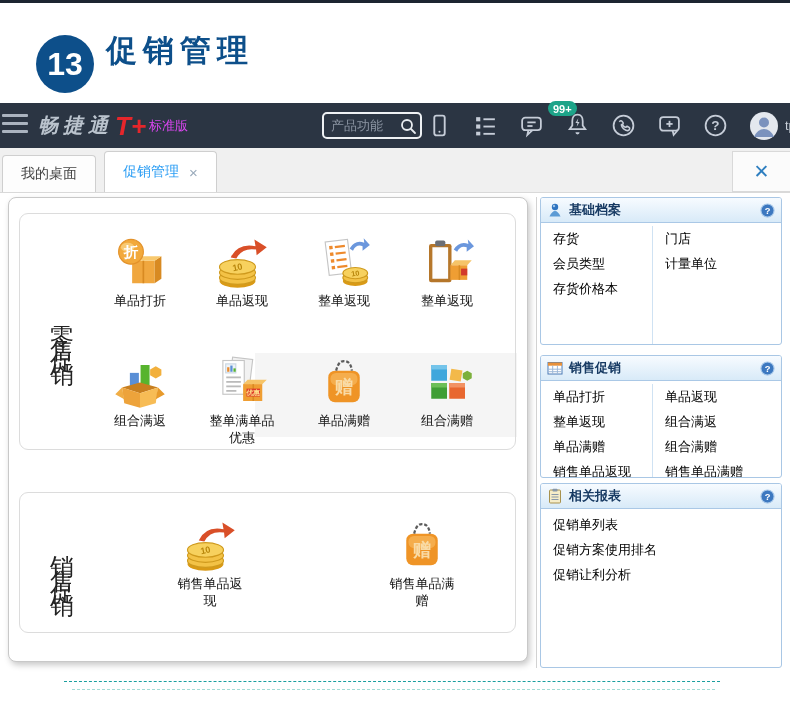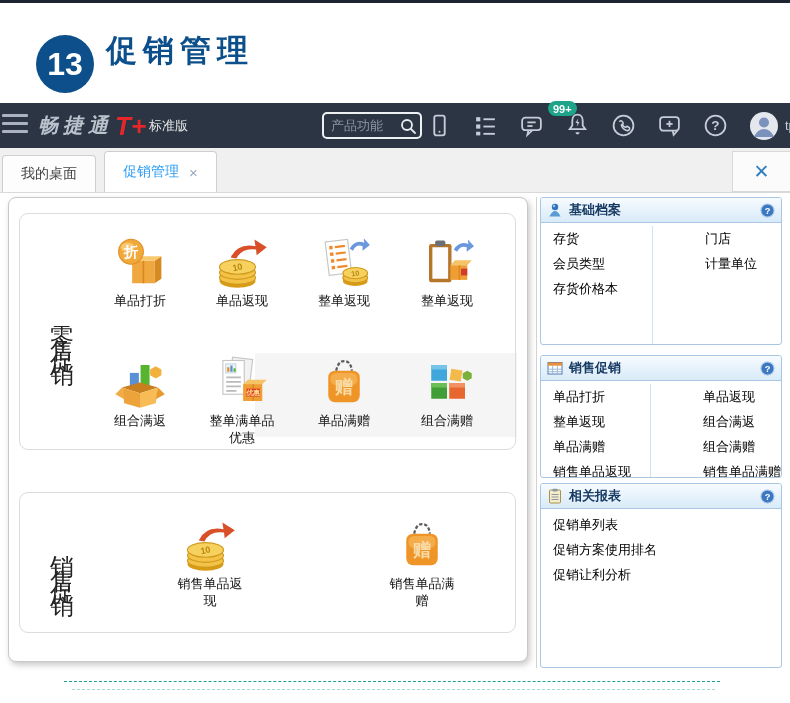--- a/index.html
+++ b/index.html
@@ -18,21 +18,21 @@
   .doc-title { position:absolute; left:106px; top:27px; font-size:31px; font-weight:bold;
     color:#0d4f8a; letter-spacing:6px; }
 
   
   .navbar { position:absolute; left:0; top:103px; width:790px; height:45px; background:#2b3543; }
   .hamburger { position:absolute; left:2px; top:11px; width:28px; height:22px; cursor:pointer; }
   .hamburger i { display:block; width:26px; height:3px; background:#aab3bf; margin-bottom:5px; border-radius:1px; }
   .brand { position:absolute; left:38px; top:0; height:45px; display:flex; align-items:center; }
   .brand-name { color:#bac3cd; font-size:20px; font-weight:bold; font-style:italic; letter-spacing:5px; }
   .brand-logo { color:#e5262b; font-size:26px; font-weight:bold; font-style:italic; margin-left:2px; line-height:1; }
-  .brand-edition { color:#e5e5e5; font-size:13px; margin-left:3px; margin-top:0; }
+  .brand-edition { color:#d946ef; font-size:13px; margin-left:3px; margin-top:0; }
   .nav-search { position:absolute; left:322px; top:9px; width:100px; height:27px;
     border:2px solid #eef1f4; border-radius:5px; display:flex; align-items:center; background:transparent; }
   .search-input { flex:1; min-width:0; background:transparent; border:none; outline:none;
     color:#cfd6df; font-size:13px; padding:0 2px 0 7px; }
   .search-input::placeholder { color:#8c95a3; }
   .nav-search svg { flex:0 0 auto; margin-right:3px; }
   .nav-icons { position:absolute; left:427px; top:0; height:45px; display:flex; align-items:center; gap:21px; }
   .nav-ic { width:25px; height:25px; cursor:pointer; }
   .bell-wrap { position:relative; cursor:pointer;text-align:center; }
   .nav-badge { position:absolute; top:-10px; left:-17px; background:#1da489; color:#fff;
@@ -78,21 +78,21 @@
   .sidebar { position:absolute; left:540px; top:4px; width:242px; }
   .sd-panel { border:1px solid #a9c7e5; border-radius:3px; background:#fff; position:relative; overflow:hidden; }
   .sd-panel.p1 { height:148px; margin-bottom:10px; }
   .sd-panel.p2 { height:123px; margin-bottom:5px; }
   .sd-panel.p3 { height:185px; }
   .sd-head { height:25px; display:flex; align-items:center; padding:0 6px;
     background:linear-gradient(#f7fbff,#d8eaf8); border-bottom:1px solid #aac8e6; }
   .sd-head svg.hicon { width:16px; height:16px; margin-right:6px; flex:0 0 auto; }
   .sd-title { font-size:13px; font-weight:bold; color:#173a63; flex:1; }
   .sd-help { width:15px; height:15px; cursor:pointer; flex:0 0 auto; }
-  .sd-body { display:flex; height:calc(100% - 25px); padding-top:3px;gap:40px; }
+  .sd-body { display:flex; height:calc(100% - 25px); padding-top:3px; }
   .sd-col { list-style:none; }
   .sd-col.colA { width:112px; border-right:1px solid #cfe2f3; }
   .sd-col.colB { flex:1; }
   .sd-col.full { width:100%; border:none; }
   .sd-col li { font-size:13px; line-height:25px; padding-left:12px; color:#000; cursor:pointer; white-space:nowrap; }
 
   
   .dash { position:absolute; height:0; }
   .dash1 { left:64px; top:488px; width:656px; border-top:1px dashed #1a9e9e; }
   .dash2 { left:72px; top:496px; width:643px; border-top:1px dashed #a3dbd5; }

